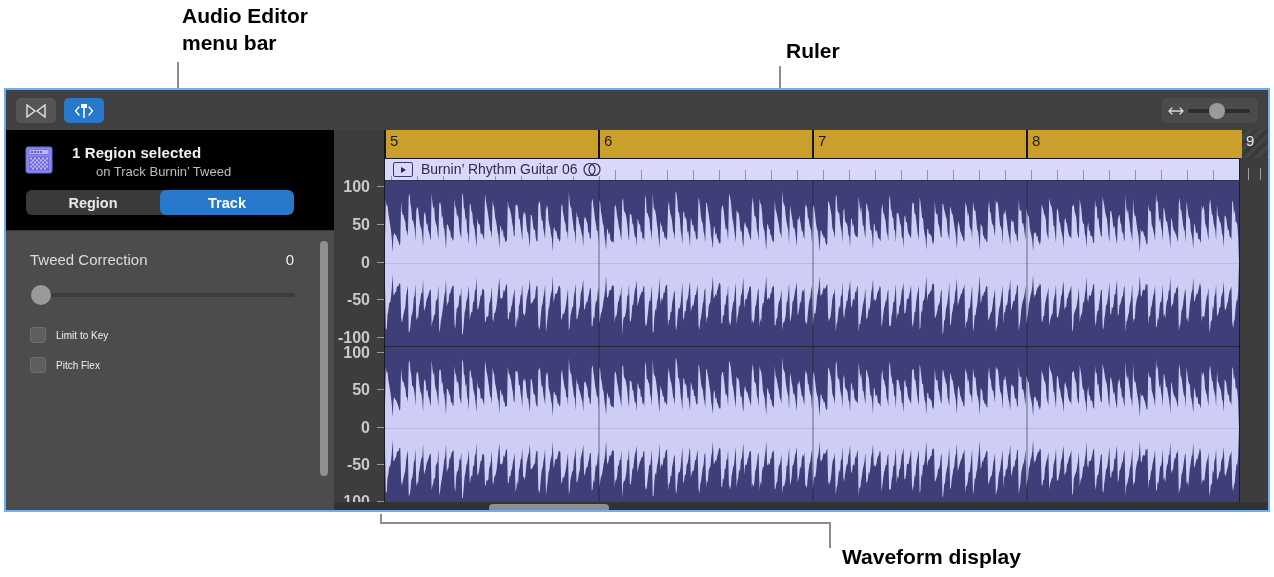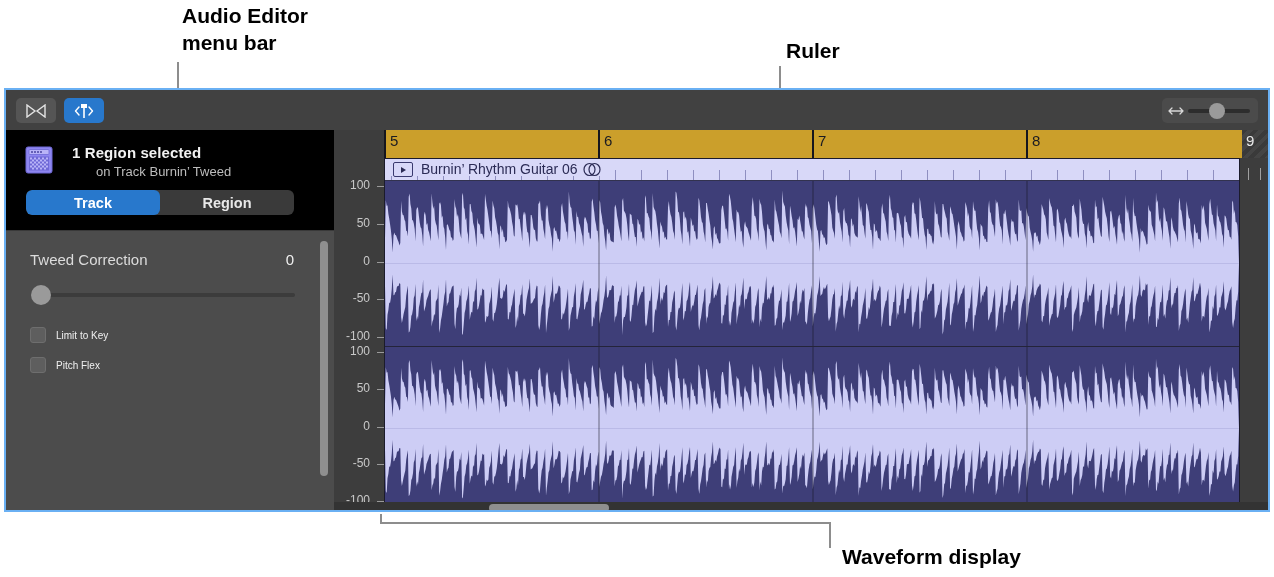--- a/index.html
+++ b/index.html
@@ -163,21 +163,21 @@
     background: repeating-linear-gradient(135deg,#3a3a3a 0 4px,#454545 4px 8px);
   }
   #ruler .rtail span { position:absolute; left:4px; top:2px; font-size:15px; color:#e9e9e9; }
 
   
   #vscale {
     position:absolute; left:0; top: 28px;
     width: 50px; height: 356px;
     background: #3d3d3d;
   }
-  .tick { position:absolute; right: 4px; color:#c9c9c9; font-size:12px; text-align:right; }
+  .tick { position:absolute; right: 4px; color:#c9c9c9; font-size:16px; text-align:right;font-weight:bold; }
   .tickmark { position:absolute; right: 0px; width: 7px; height:1px; background:#9a9a9a; }
 
   
   #wf {
     position:absolute; left:50px; top:28px;
     width: 884px; height: 356px;
     background:#3d3d3d;
     overflow:hidden;
   }
   #regionbox {
@@ -321,22 +321,22 @@
                 <rect x="14" y="24.5" width="2" height="2"></rect>
               <rect x="18" y="24.5" width="2" height="2"></rect>
                 <rect x="22" y="24.5" width="2" height="2"></rect>
             </g>
           </svg>
         </span>
         <div id="sel-title">1 Region selected</div>
         <div id="sel-sub">on Track Burnin’ Tweed</div>
 
         <div id="seg">
+          <div class="seg-item">Region</div>
           <div class="seg-item on">Track</div>
-          <div class="seg-item">Region</div>
         </div>
       </div>
 
       <div id="insp-body">
         <div id="pc-label">Tweed Correction</div>
         <div id="pc-value">0</div>
 
         <div id="pc-slider">
           <span class="track"></span>
           <span class="knob"></span>

